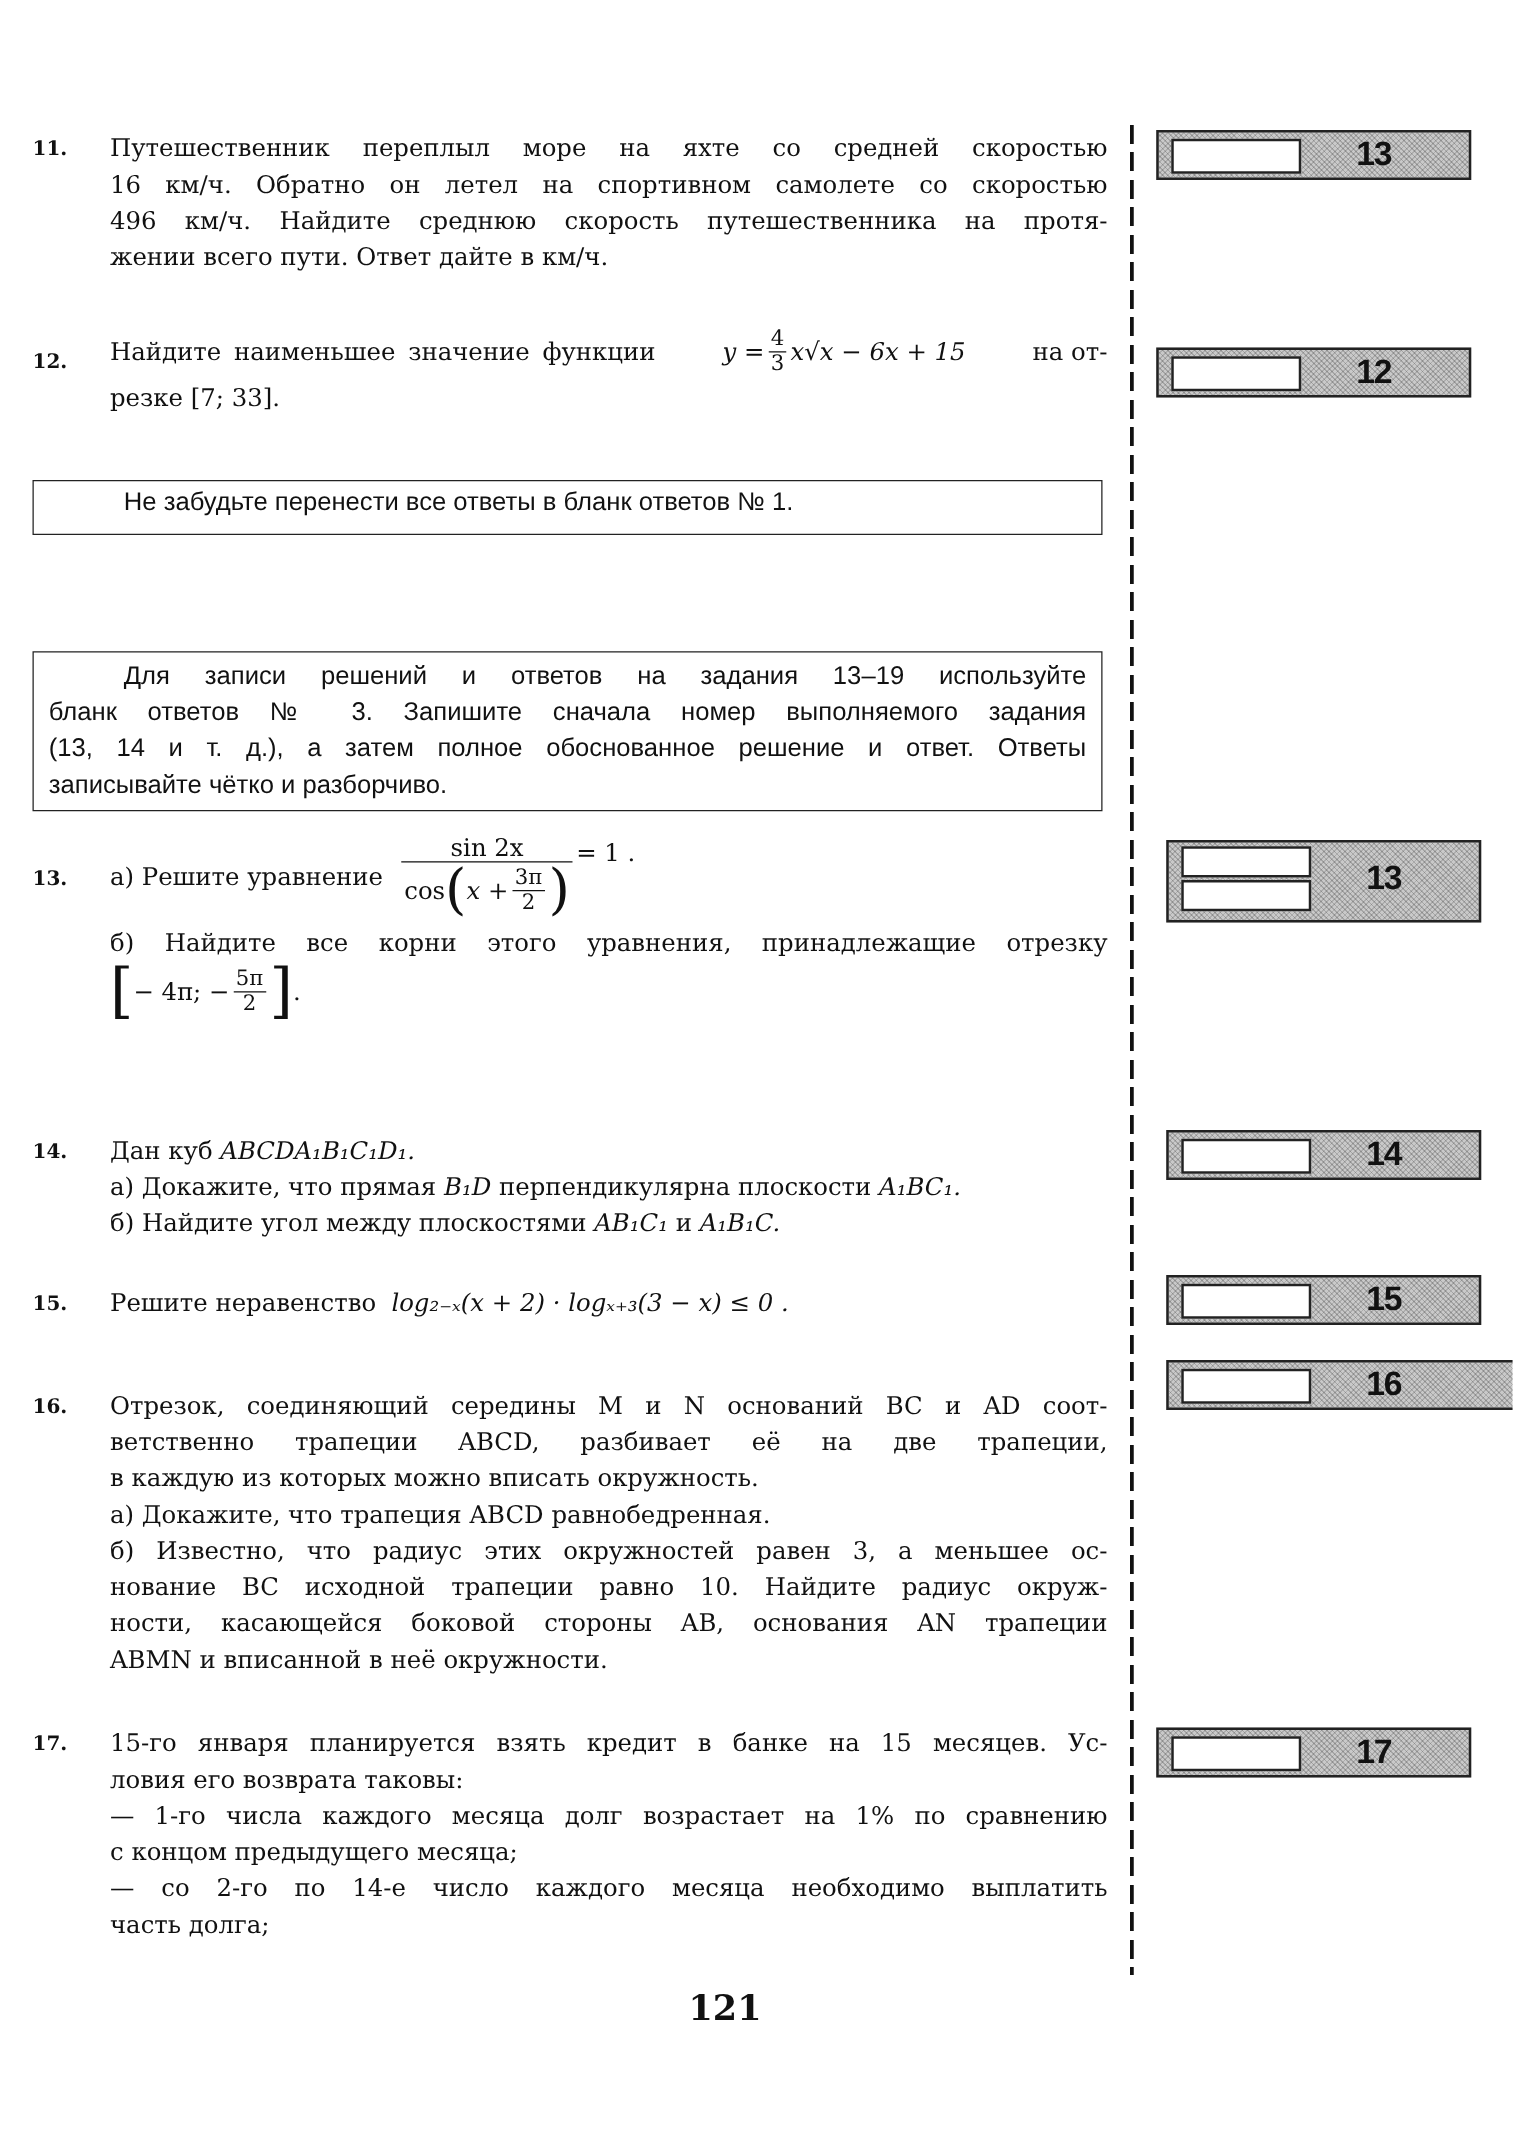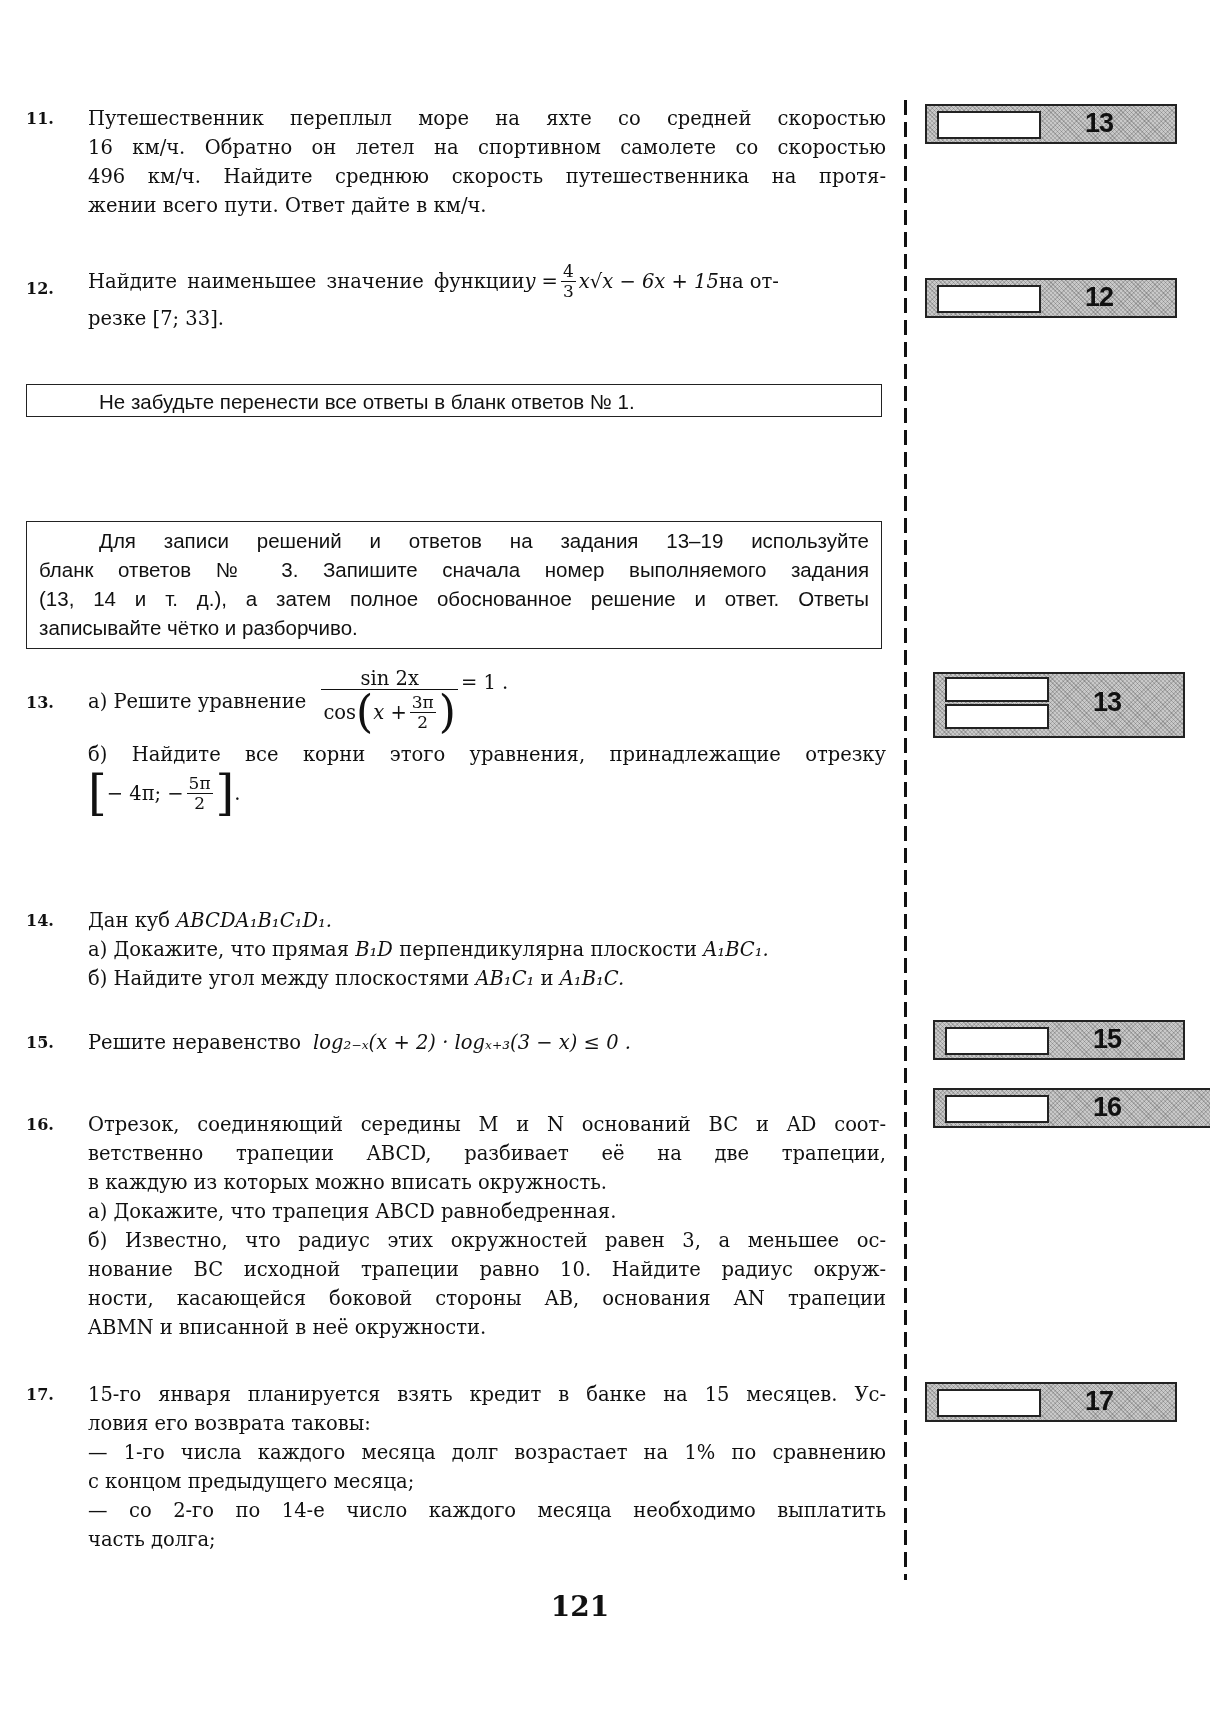--- a/index.html
+++ b/index.html
@@ -52,37 +52,37 @@
       <span class="jl">Путешественник переплыл море на яхте со средней скоростью</span>
       <span class="jl">16 км/ч. Обратно он летел на спортивном самолете со скоростью</span>
       <span class="jl">496 км/ч. Найдите среднюю скорость путешественника на протя-</span>
       <span class="line">жении всего пути. Ответ дайте в км/ч.</span>
     </div>
   </div>
 
   <div class="problem" style="top:262px;">
     <span class="pnum" style="top:12px;">12.</span>
     <div class="pbody">
-      <span class="line" style="display:flex; align-items:center;">
+      <span class="line" style="display:flex; justify-content:space-between; align-items:center;">
         <span style="word-spacing:4px;">Найдите наименьшее значение функции</span>
         <span style="display:inline-flex; align-items:center; font-style:italic;">
           <span>y =</span>
           <span class="frac" style="font-style:normal; font-size:17px;">
             <span class="num">4</span>
             <span class="den">3</span>
           </span>
           <span>x√x − 6x + 15</span>
         </span>
         <span>на от-</span>
       </span>
       <span class="line" style="margin-top:4px;">резке [7; 33].</span>
     </div>
   </div>
 
-  <div class="notice" style="top:384px; height:33px; line-height:33px; padding-left:72px; box-sizing:border-box;">Не забудьте перенести все ответы в бланк ответов № 1.</div>
+  <div class="notice" style="top:384px; height:44px; line-height:33px; padding-left:72px; box-sizing:border-box;">Не забудьте перенести все ответы в бланк ответов № 1.</div>
 
   <div class="notice" style="top:521px; padding:4px 12px 6px 12px; box-sizing:border-box; line-height:29px;">
     <span class="jl" style="text-indent:60px;">Для записи решений и ответов на задания 13–19 используйте</span>
     <span class="jl">бланк ответов № 3. Запишите сначала номер выполняемого задания</span>
     <span class="jl">(13, 14 и т. д.), а затем полное обоснованное решение и ответ. Ответы</span>
     <span class="line">записывайте чётко и разборчиво.</span>
   </div>
 
   <div class="problem" style="top:668px;">
     <span class="pnum" style="top:20px;">13.</span>
@@ -187,20 +187,24 @@
     <div class="field"></div>
     <span class="tnum">12</span>
   </div>
 
   <div class="abox tall" style="top:672px; left:933px;">
     <div class="field top"></div>
     <div class="field bot"></div>
     <span class="tnum">13</span>
   </div>
 
+  <div class="abox" style="top:904px; left:933px;">
+    <div class="field"></div>
+    <span class="tnum">14</span>
+  </div>
 
   <div class="abox" style="top:1020px; left:933px;">
     <div class="field"></div>
     <span class="tnum">15</span>
   </div>
 
   <div class="abox" style="top:1088px; left:933px;padding-left:39px;">
     <div class="field"></div>
     <span class="tnum">16</span>
   </div>

